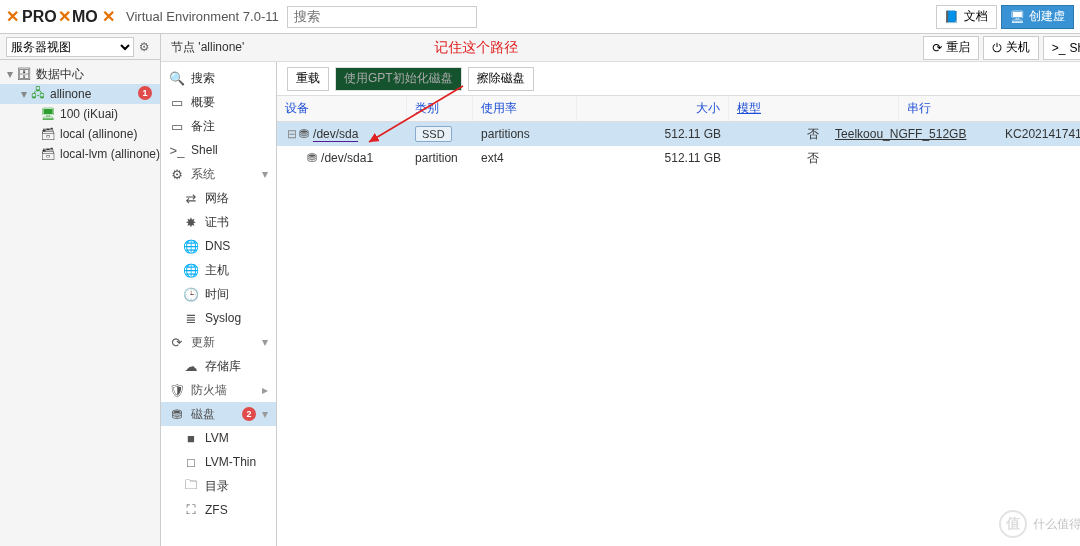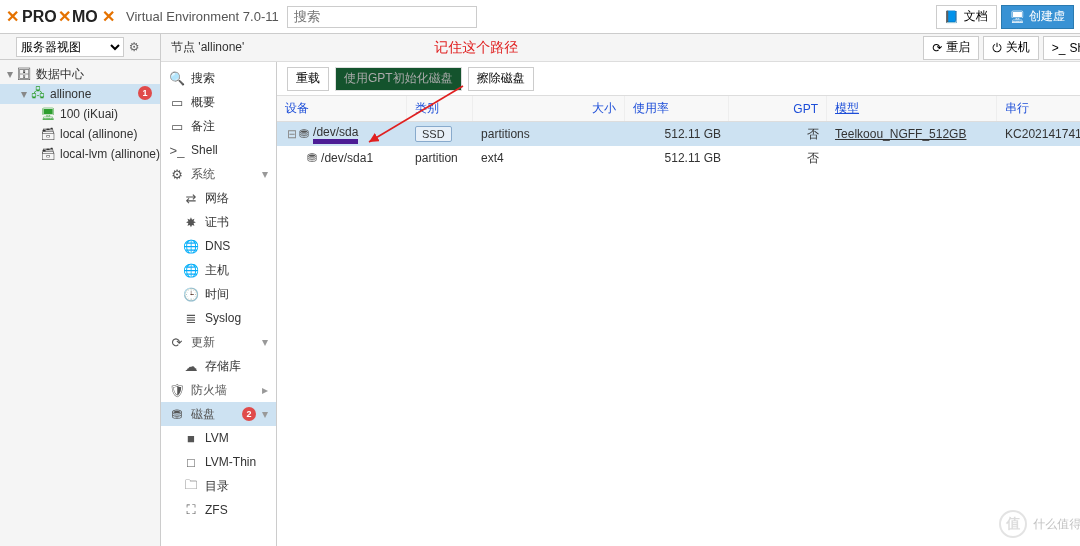--- a/index.html
+++ b/index.html
@@ -10,21 +10,21 @@
   .logo-text { margin-left:0; color:#555; font-weight:normal; font-size:13px; }
   .search-wrap { margin-left:8px; }
   .search-wrap input { width:190px; height:22px; border:1px solid #ccc; padding:2px 6px; background:#fff; }
   .top-right { margin-left:auto; display:flex; gap:4px; }
   .btn { height:24px; border:1px solid #ccc; background:#fff; padding:0 8px; display:inline-flex; align-items:center; gap:4px; cursor:pointer; font-size:12px; }
   .btn.blue { background:#3892d4; border-color:#2a7ab0; color:#fff; }
   .btn.disabled { color:#aaa; border-color:#ddd; background:#14532d; cursor:default; }
   .main { display:flex; height:calc(546px - 34px); }
   
   .left-panel { width:173px; background:#f5f5f5; border-right:1px solid #ccc; display:flex; flex-direction:column; }
-  .view-select { height:26px; border-bottom:1px solid #ccc; display:flex; align-items:center; padding:0 16px; }
+  .view-select { height:26px; border-bottom:1px solid #ccc; display:flex; align-items:center; padding:0 6px; }
   .view-select select { flex:1; height:20px; border:1px solid #ccc; background:#fff; font-size:12px; }
   .gear { width:20px; text-align:center; color:#666; }
   .tree { padding:4px 0; font-size:12px; }
   .tree-row { display:flex; align-items:center; height:20px; padding-left:4px; position:relative; cursor:pointer; }
   .tree-row.selected { background:#cde2f2; }
   .tree-ind { color:#888; width:12px; text-align:center; }
   .tree-icon { width:16px; height:16px; display:inline-flex; align-items:center; justify-content:center; margin-right:4px; }
   .tree-label { white-space:nowrap; }
   .badge-circle { position:absolute; right:8px; top:2px; width:14px; height:14px; border-radius:50%; color:#fff; font-size:9px; font-weight:bold; display:flex; align-items:center; justify-content:center; }
   .badge-circle.red { background:#e04b4b; }
@@ -56,21 +56,21 @@
   .col-device { width:130px; }
   .col-type { width:66px; }
   .col-usage { width:104px; }
   .col-size { width:152px; text-align:right; justify-content:flex-end; }
   .col-gpt { width:98px; text-align:right; justify-content:flex-end;}
   .col-model { width:170px;text-decoration:underline; }
   .col-serial { flex:1; }
   .type-ssd { border:1px solid #88aacc; border-radius:2px; padding:1px 6px; font-size:11px; display:inline-block; background:#e8f0f8;}
   .expander { color:#888; width:14px; text-align:center; display:inline-block; }
   .disk-ico { color:#555; margin-right:4px; }
-  .dev-selected-underline { border-bottom:5px solid #4c1d95; }
+  .dev-selected-underline { border-bottom:1px solid #4c1d95; }
   
   .arrow-ann { position:absolute; left:86px; top:-12px; pointer-events:none; }
   .watermark { position:absolute; right:10px; bottom:8px; opacity:0.4; font-size:12px; color:#666; display:flex; align-items:center; gap:6px; }
   .watermark .wm-circle { width:28px; height:28px; border:2px solid #bbb; border-radius:50%; display:flex; align-items:center; justify-content:center; font-weight:bold; color:#aaa; font-size:14px;}
 </style>
 </head>
 <body>
 
 <div class="top-bar">
   <div class="logo">
@@ -254,23 +254,22 @@
             <defs>
                 <marker id="ah" markerWidth="8" markerHeight="8" refX="6" refY="3" orient="auto">
                   <path d="M0,0 L6,3 L0,6 Z" fill="#e02020"></path>
                 </marker>
               </defs>
             <line x1="100" y1="2" x2="6" y2="58" stroke="#e02020" stroke-width="1.6" marker-end="url(#ah)"></line>
           </svg>
           <div class="thead-row">
             <div class="th col-device">设备</div>
             <div class="th col-type">类别</div>
+            <div class="th col-usage">使用率</div>
             <div class="th col-size">大小</div>
-            <div class="th col-usage">使用率</div>
-            <div class="th col-gpt">GPT</div>
             <div class="th col-model">模型</div>
             <div class="th col-serial">串行</div>
           </div>
 
           <div class="tr selected">
             <div class="td col-device">
                 <span class="expander">⊟</span>
                 <span class="disk-ico">⛃</span>
                 <span class="dev-selected-underline">/dev/sda</span>
               </div>

